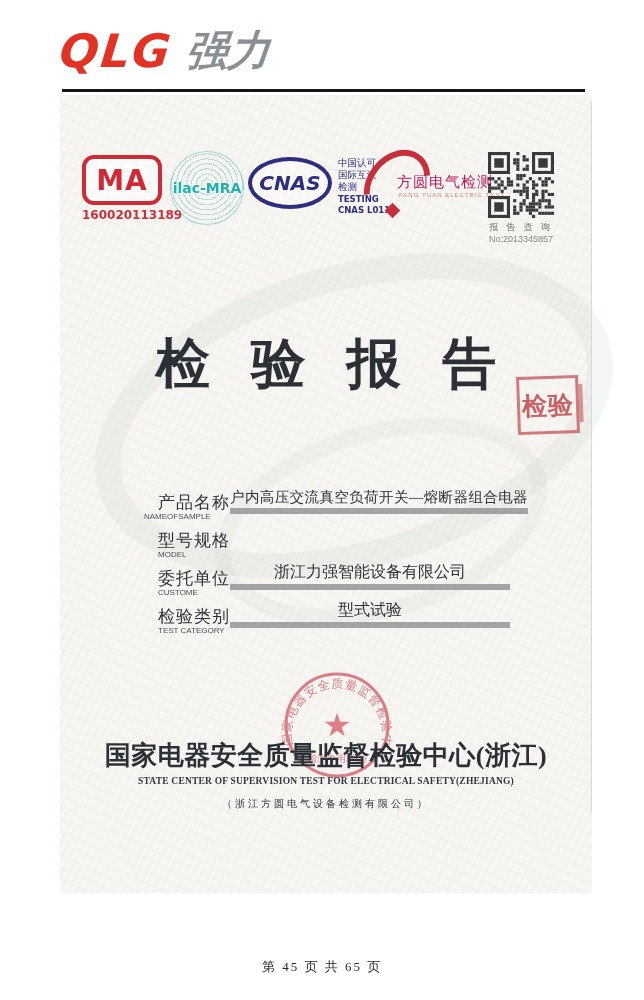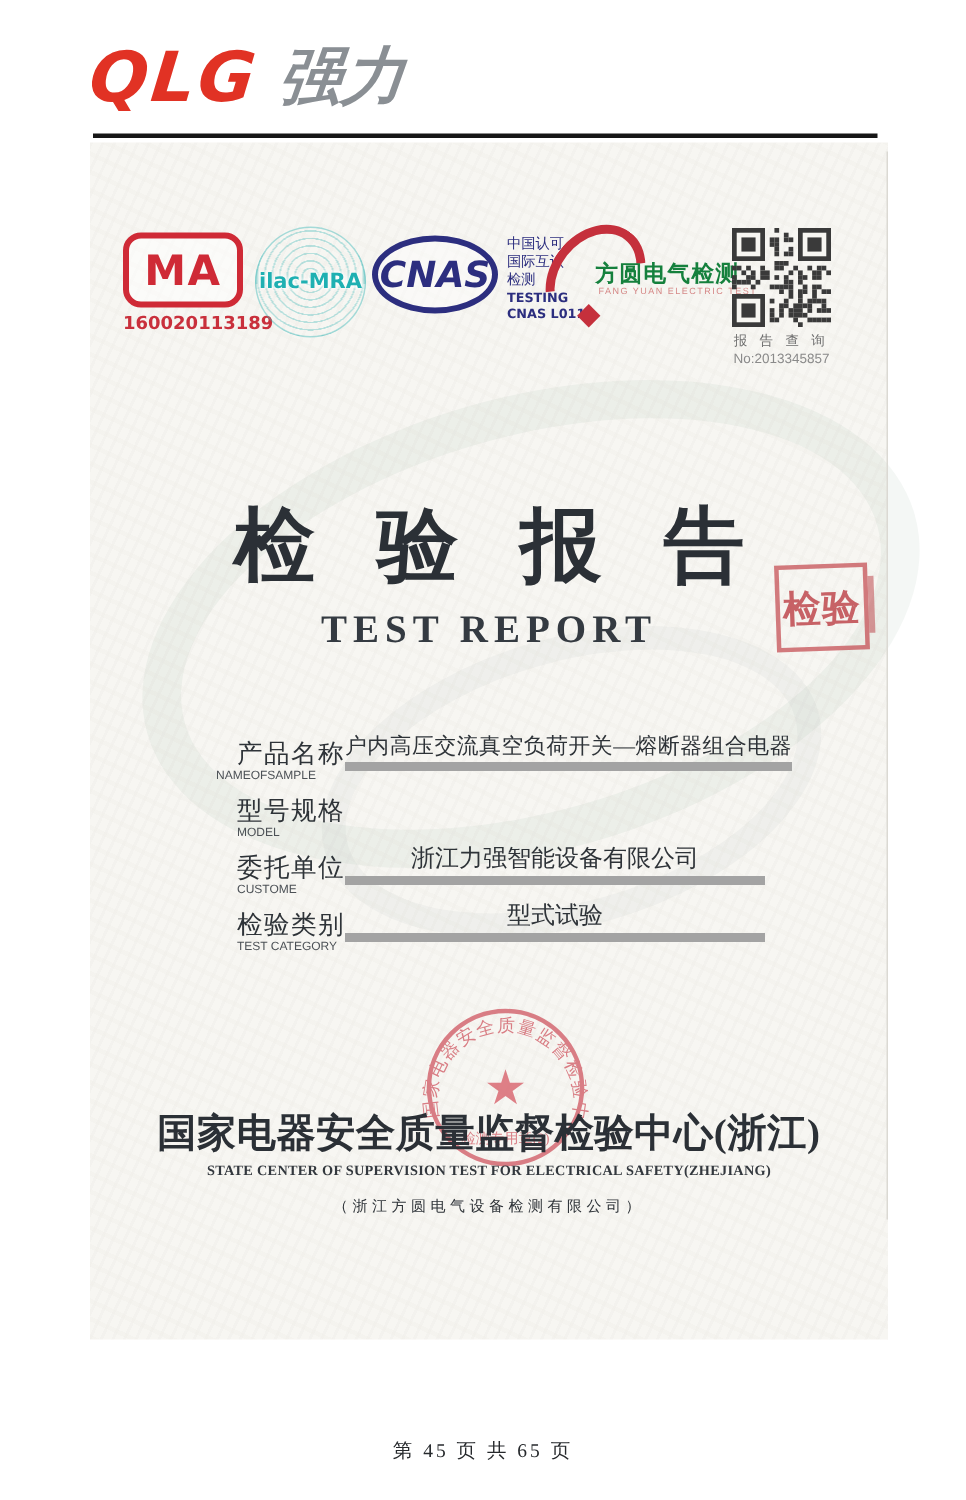--- a/index.html
+++ b/index.html
@@ -34,28 +34,28 @@
   .cma-mark span{font-family:"DejaVu Sans",sans-serif;font-weight:900;font-size:28px;color:#cf2a36;letter-spacing:1px;}
   .cma-number{margin-top:3px;font-family:"DejaVu Sans",sans-serif;font-weight:700;font-size:12px;color:#c9303c;text-align:center;}
   .ilac{position:absolute;left:110px;top:56px;width:72px;height:72px;border-radius:50%;
         background:repeating-radial-gradient(circle at 50% 45%, rgba(62,185,185,.35) 0 1px, transparent 1px 5px);
         border:1px solid rgba(62,185,185,.45);display:flex;align-items:center;justify-content:center;}
   .ilac span{font-family:"DejaVu Sans",sans-serif;font-weight:700;font-size:14px;color:#1fb0b2;
              text-shadow:0 0 3px #fff,0 0 3px #fff;}
   .cnas{position:absolute;left:188px;top:62px;display:flex;align-items:flex-start;}
   .cnas-oval{width:84px;height:52px;border:4px solid #2c2e7f;border-radius:50%;display:flex;
              align-items:center;justify-content:center;box-sizing:border-box;background:rgba(255,255,255,.4);}
-  .cnas-oval span{font-family:"DejaVu Sans",sans-serif;font-weight:900;font-style:italic;font-size:24px;color:#2c2e7f;}
+  .cnas-oval span{font-family:"DejaVu Sans",sans-serif;font-weight:900;font-style:italic;font-size:20px;color:#2c2e7f;}
   .cnas-text{margin-left:6px;color:#2c2e7f;font-size:9.5px;line-height:1.25;font-family:"Liberation Sans",sans-serif;}
   .cnas-text .b{font-weight:700;font-family:"DejaVu Sans",sans-serif;font-size:8.5px;margin-top:1px;}
   .fy{position:absolute;left:305px;top:52px;width:150px;height:80px;}
   .fy-arc{position:absolute;left:2px;top:0;width:48px;height:64px;border:6px solid transparent;
           border-left:6px solid #c5303c;border-top:6px solid #c5303c;border-radius:50%;transform:rotate(38deg);}
   .fy-diamond{position:absolute;left:22px;top:58px;width:11px;height:11px;background:#c5303c;transform:rotate(45deg);}
-  .fy-name{position:absolute;left:32px;top:26px;font-weight:700;font-size:15px;color:#15803d;letter-spacing:1px;white-space:nowrap;}
+  .fy-name{position:absolute;left:32px;top:26px;font-weight:400;font-size:15px;color:#be185d;letter-spacing:1px;white-space:nowrap;}
   .fy-sub{position:absolute;left:34px;top:45px;font-size:6px;color:rgba(200,90,90,.7);letter-spacing:1px;white-space:nowrap;
           font-family:"Liberation Sans",sans-serif;}
   .qr{position:absolute;left:425px;top:57px;width:72px;text-align:center;}
   .qr svg{width:66px;height:66px;display:block;margin:0 auto;}
   .qr-caption{margin-top:3px;font-size:9px;color:#6e6e6e;letter-spacing:3px;white-space:nowrap;}
   .qr-number{font-size:9px;color:#8a8a8a;font-family:"Liberation Sans",sans-serif;white-space:nowrap;}
 
   
   .title-block{position:absolute;left:0;top:233px;width:100%;text-align:center;}
   .title-cn{font-size:54px;font-weight:700;letter-spacing:14px;text-indent:14px;color:#2b3036;}
@@ -257,21 +257,20 @@
             <rect x="80" y="76" width="4" height="4" fill="#3a3a3a"></rect>
             <rect x="56" y="80" width="4" height="4" fill="#3a3a3a"></rect>
           </svg>
         <div class="qr-caption">报 告 查 询</div>
         <div class="qr-number">No:2013345857</div>
       </div>
     </div>
 
     <div class="title-block">
       <div class="title-cn">检 验 报 告</div>
-      <div class="title-en">TEST REPORT</div>
     </div>
 
     <div class="side-stamp">
       <span>检验</span>
     </div>
 
     <div class="field-row row-1" style="top:398px;">
       <div class="label-wrap">
         <span class="field-label">产品名称</span>
         <span class="field-sublabel">NAMEOFSAMPLE</span>

